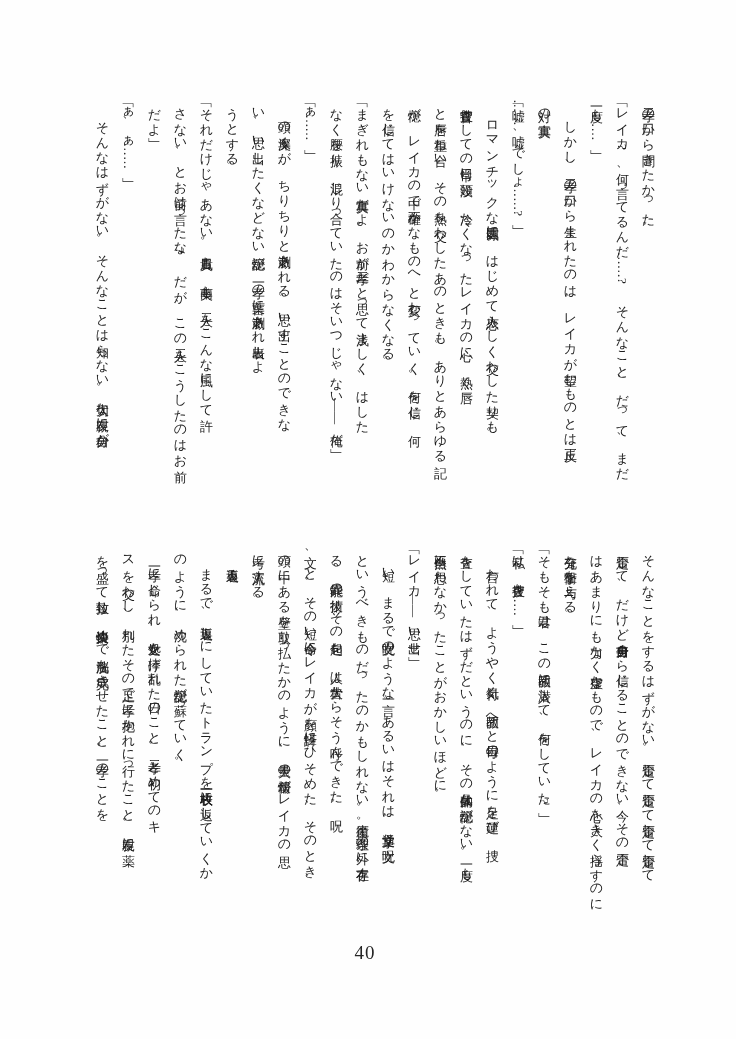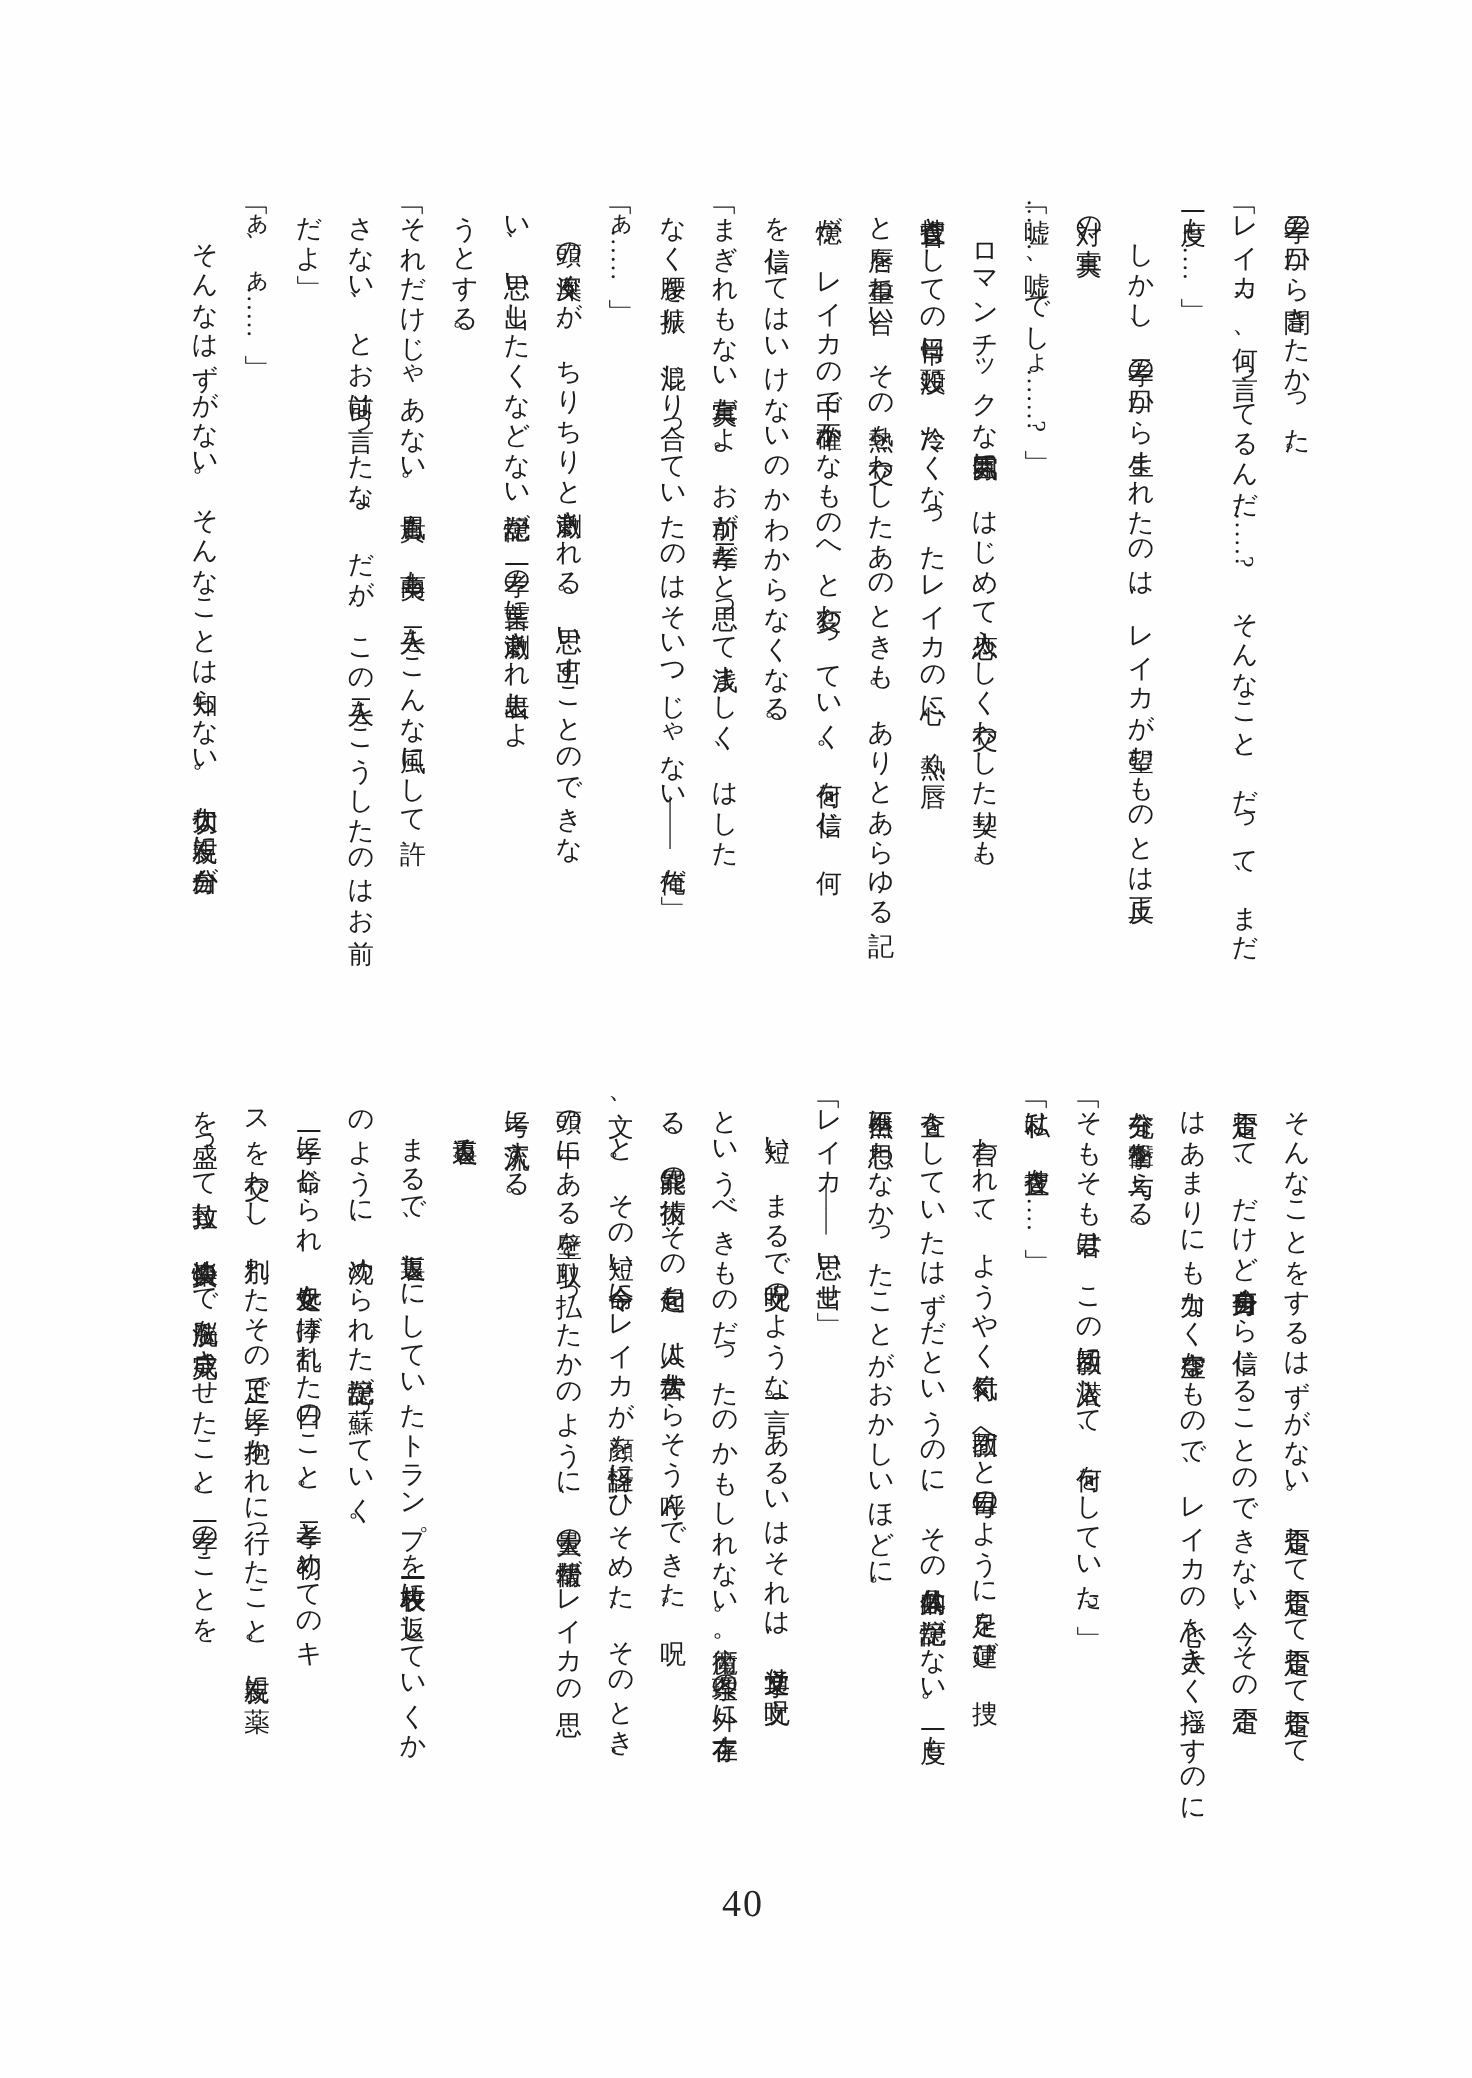--- a/index.html
+++ b/index.html
@@ -38,21 +38,21 @@
     top: 546px;
     left: 89px;
     width: 572px;
     height: 394px;
   }
   .page-number {
     position: absolute;
     left: 348px;
     top: 942px;
     width: 34px;
-    text-align: right;
+    text-align: center;
     font-size: 19px;
     letter-spacing: 1px;
     color: #252525;
   }
 </style>
 </head>
 <body>
 
 <div class="page">
 

